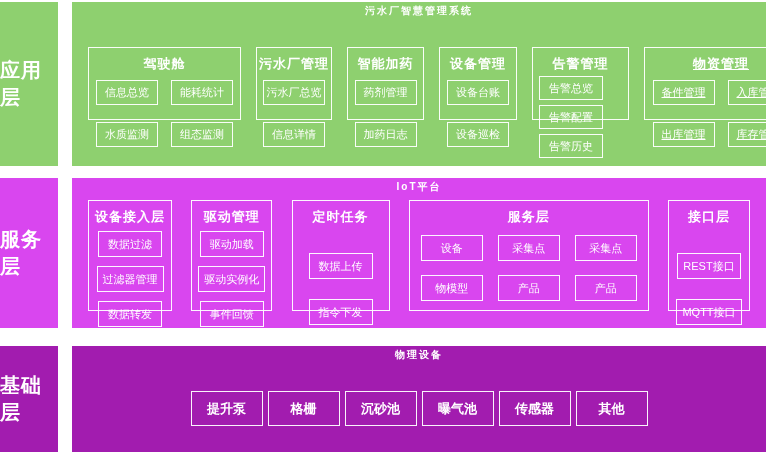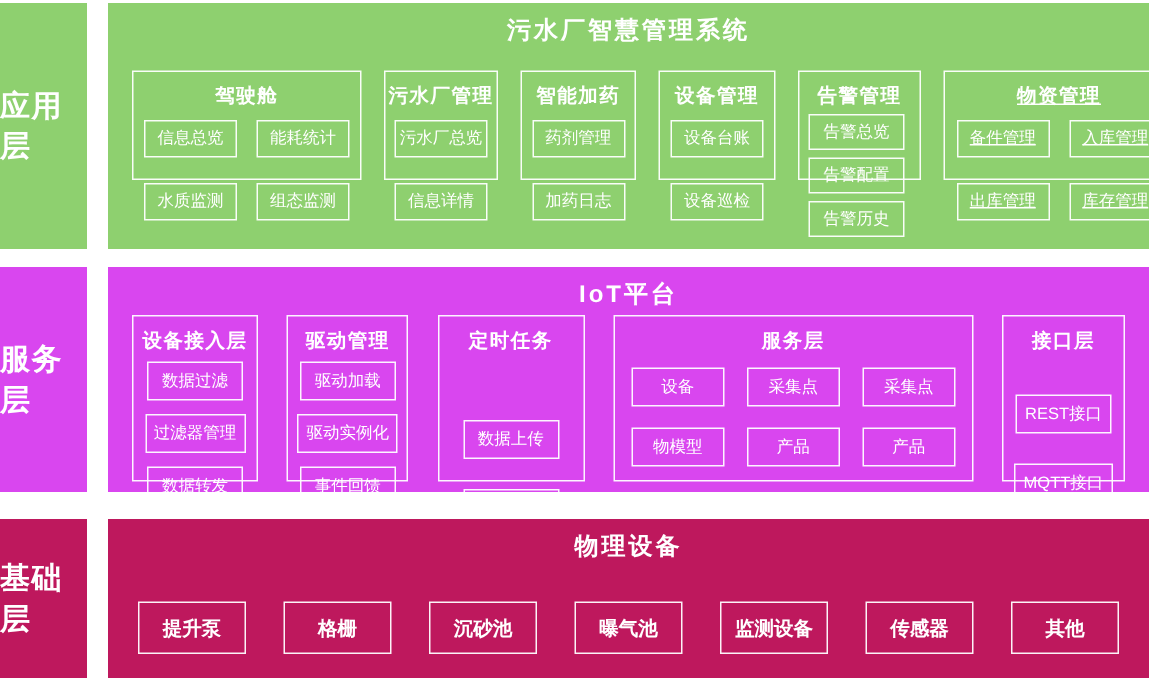--- a/index.html
+++ b/index.html
@@ -14,88 +14,88 @@
 
   .side {
     width: 58px; flex: none;
     display: flex; align-items: center; justify-content: center;
     font-size: 20px; font-weight: bold; letter-spacing: 1px;
   }
   .panel { flex: 1; display: flex; flex-direction: column; min-width: 0; }
 
   .bg-green  { background: #8ed06f; }
   .bg-teal   { background: #d946ef; }
-  .bg-purple { background: #be185d; }
+  .bg-purple { background: #a21caf; }
 
   .panel-title {
-    text-align: center; font-size: 16px; font-weight: bold;
-    padding-top: 10px; letter-spacing: 2px; line-height: 18px;
+    text-align: center; font-size: 10px; font-weight: bold;
+    letter-spacing: 2px; line-height: 18px;
   }
 
   .group {
     border: 1px solid rgba(255,255,255,0.95);
     display: flex; flex-direction: column; align-items: center;
     flex: none;
   }
   .group-title { font-size: 13px; font-weight: bold; letter-spacing: 1px; line-height: 15px; }
 
   .chip {
     border: 1px solid rgba(255,255,255,0.95);
     font-size: 11px; line-height: 1;
     height: 25px; padding: 0 5px;
     display: flex; align-items: center; justify-content: center;
     white-space: nowrap; max-width: 100%;
   }
 
   
   .app-groups {
     display: flex; justify-content: space-between;
-    padding: 16px 16px; margin-top: 1px; height: 105px; gap: 15px;
+    padding: 16px 16px; margin-top: 11px; height: 105px; gap: 15px;
   }
   .app-groups .group { padding-top: 8px; }
   .g-cockpit   { width: 153px; }
   .g-plant     { width: 76px; }
   .g-dosing    { width: 77px; }
   .g-equip     { width: 78px; }
-  .g-alarm     { width: 82px; }
+  .g-alarm     { width: 97px; }
   .g-materials { width: 154px; text-decoration: underline; }
 
   .grid2 {
     display: grid; grid-template-columns: repeat(2, 62px);
     gap: 17px 13px; margin-top: 9px; justify-content: center;
   }
   .col1 { display: flex; flex-direction: column; align-items: center; gap: 17px; margin-top: 9px; width: 100%; padding: 0 6px; }
   .col1 .chip { min-width: 62px; }
   .col1-tight { display: flex; flex-direction: column; align-items: flex-start; gap: 5px; margin-top: 5px; width: 100%; padding: 0 6px; }
   .col1-tight .chip { min-width: 64px; height: 24px; }
 
   
   .svc-groups {
     display: flex; justify-content: space-between;
     padding: 0 16px; margin-top: 4px; height: 111px;
   }
   .svc-groups .group { padding-top: 8px; }
   .g-access    { width: 84px; }
   .g-driver    { width: 81px; }
-  .g-timer     { width: 98px; gap: 17px; }
+  .g-timer     { width: 98px; }
   .g-inner-svc { width: 240px; }
   .g-iface     { width: 82px; }
 
   .svc-col { display: flex; flex-direction: column; align-items: center; gap: 9px; margin-top: 7px; width: 100%; padding: 0 5px; }
   .svc-col .chip { min-width: 64px; height: 26px; }
   .svc-col-loose { display: flex; flex-direction: column; align-items: center; gap: 20px; margin-top: 17px; width: 100%; padding: 12px 5px; }
   .svc-col-loose .chip { min-width: 64px; height: 26px; }
   .grid3 {
     display: grid; grid-template-columns: repeat(3, 62px);
     gap: 14px 15px; margin-top: 11px; justify-content: center;
   }
   .grid3 .chip { height: 26px; }
 
   
-  .base-items { display: flex; justify-content: center; gap: 25px; margin-top: 27px; }
+  .base-items { display: flex; justify-content: center; gap: 5px; margin-top: 27px; }
   .base-chip {
     border: 1px solid rgba(255,255,255,0.95);
     width: 72px; height: 35px; flex: none;
     display: flex; align-items: center; justify-content: center;
     font-size: 13px; font-weight: bold; white-space: nowrap;
   }
 </style>
 </head>
 <body>
 
@@ -222,20 +222,19 @@
 
   <div class="row row-base">
     <div class="side bg-purple">基础层</div>
     <div class="panel bg-purple">
       <div class="panel-title">物理设备</div>
       <div class="base-items">
         <div class="base-chip">提升泵</div>
         <div class="base-chip">格栅</div>
         <div class="base-chip">沉砂池</div>
         <div class="base-chip">曝气池</div>
-        <div class="base-chip">监测设备</div>
         <div class="base-chip">传感器</div>
         <div class="base-chip">其他</div>
       </div>
     </div>
   </div>
 
 </div>
 
 </body></html>

